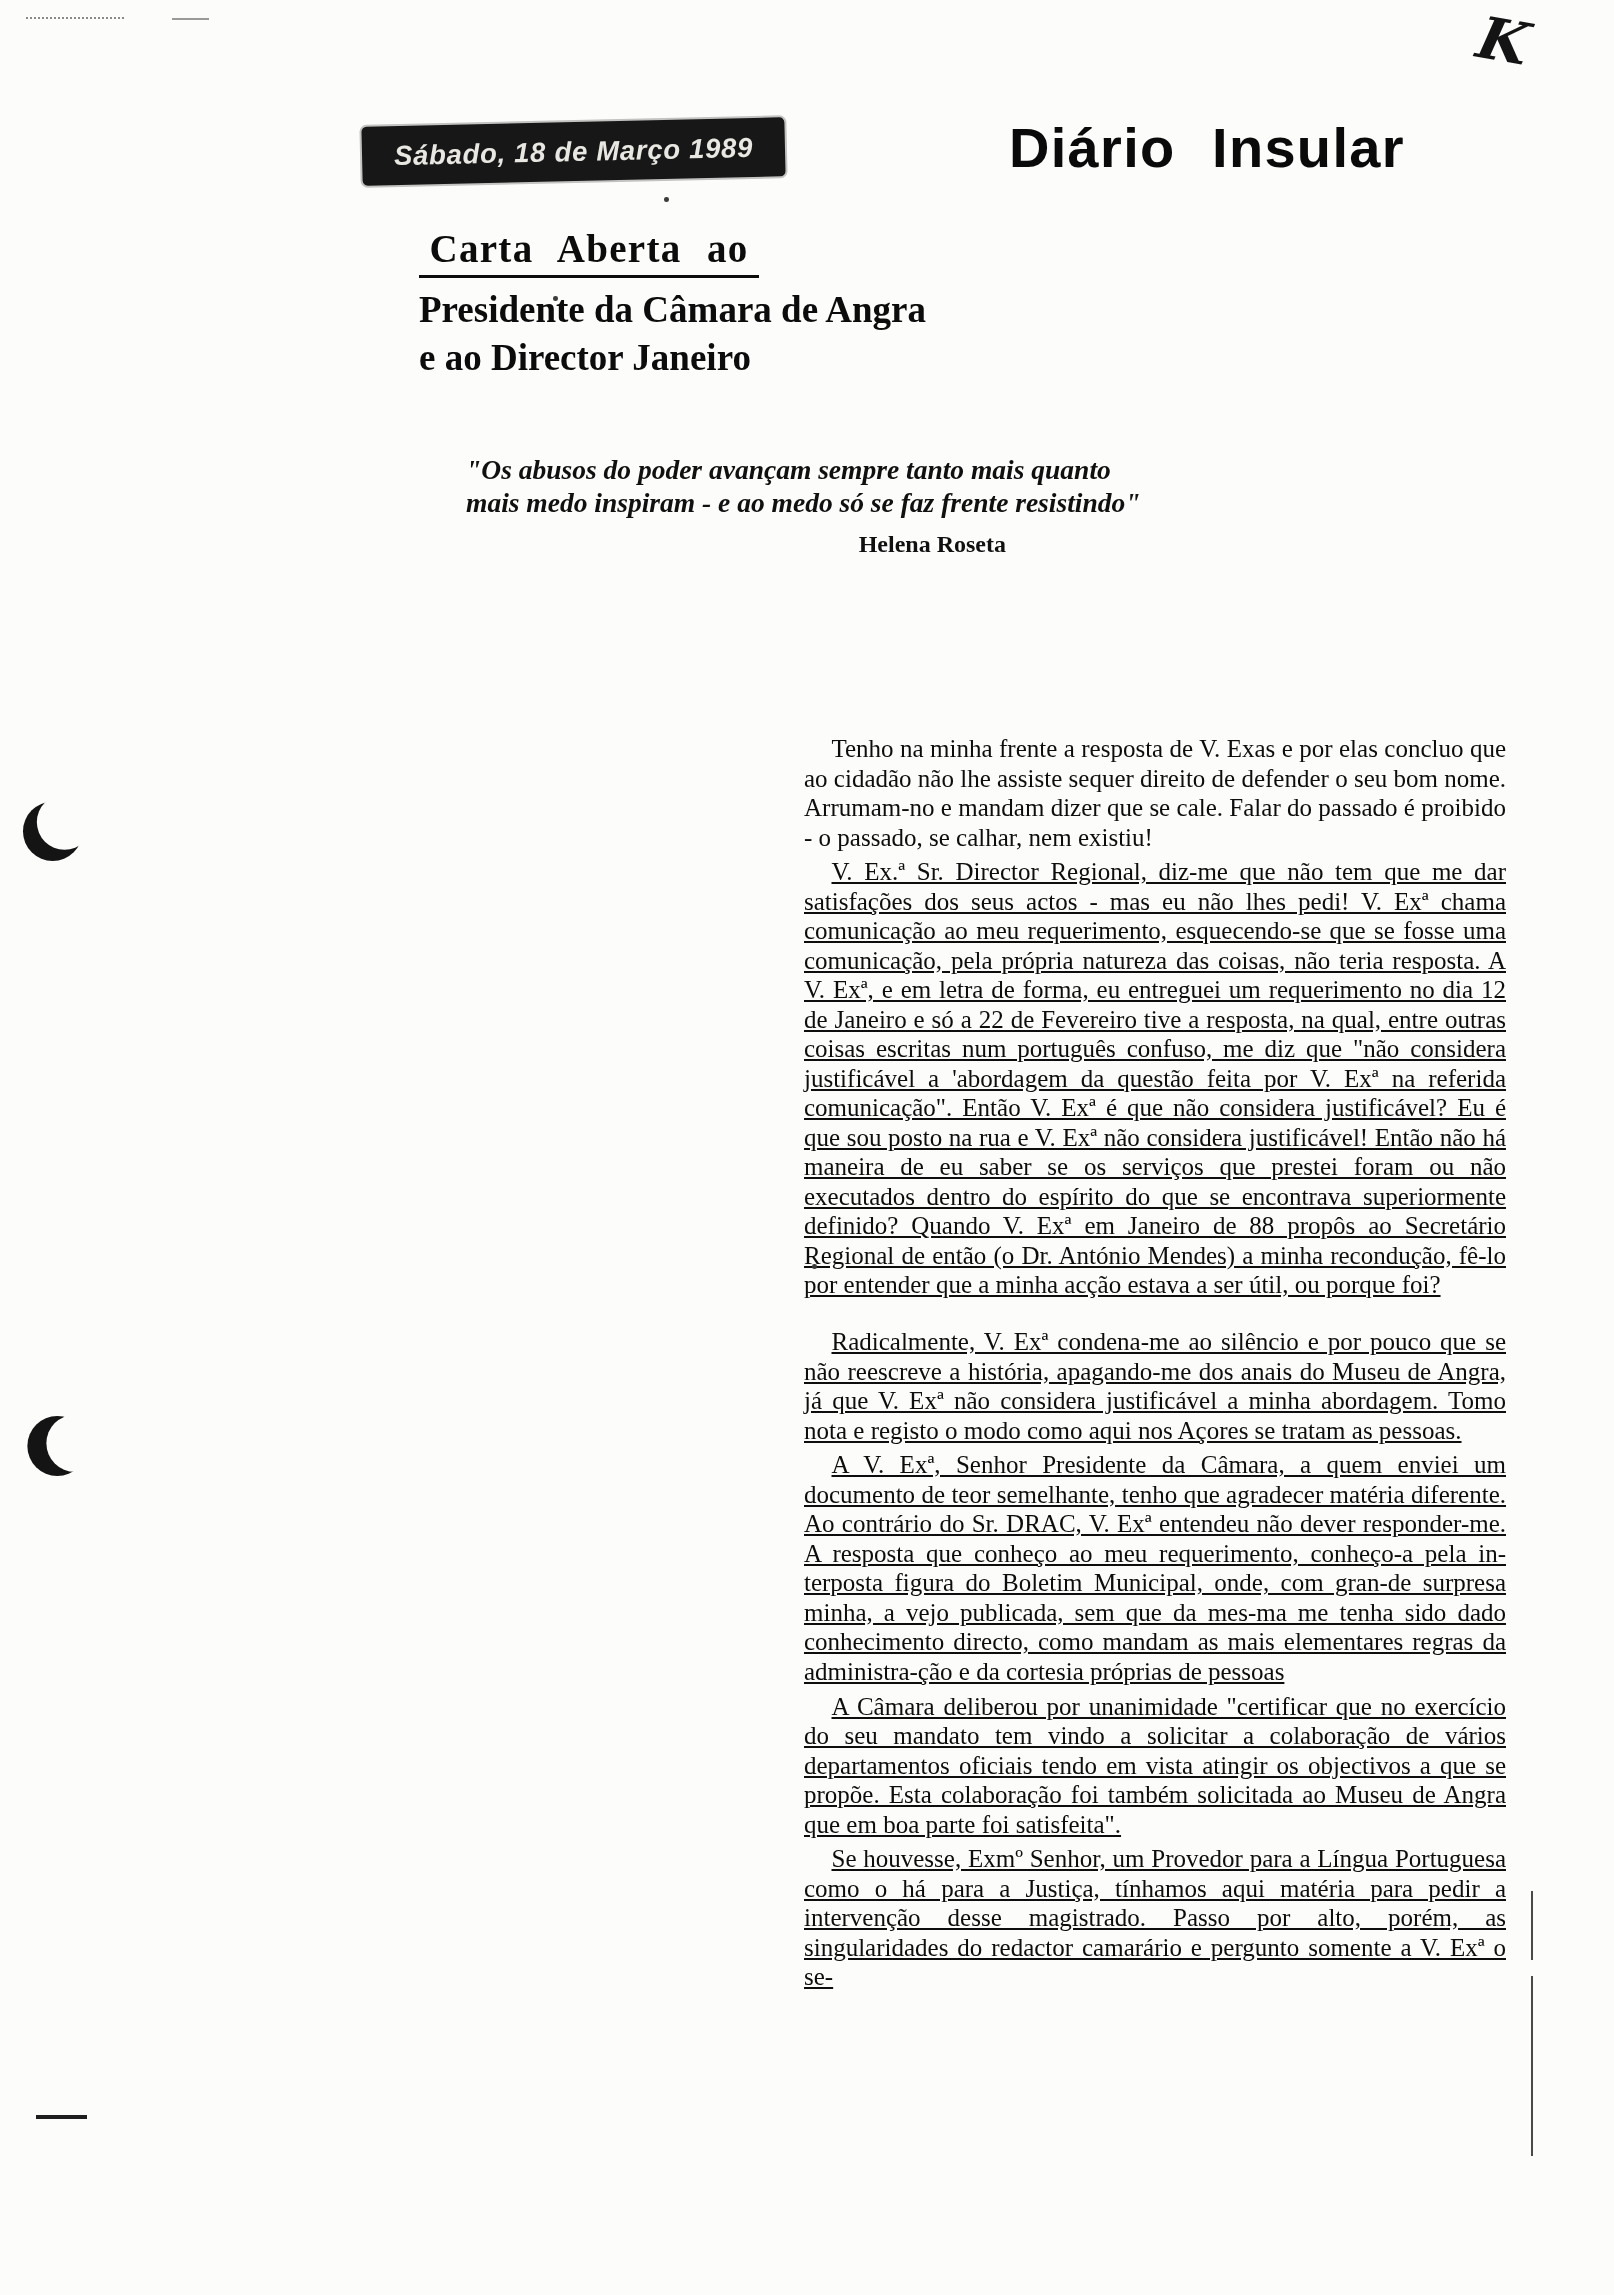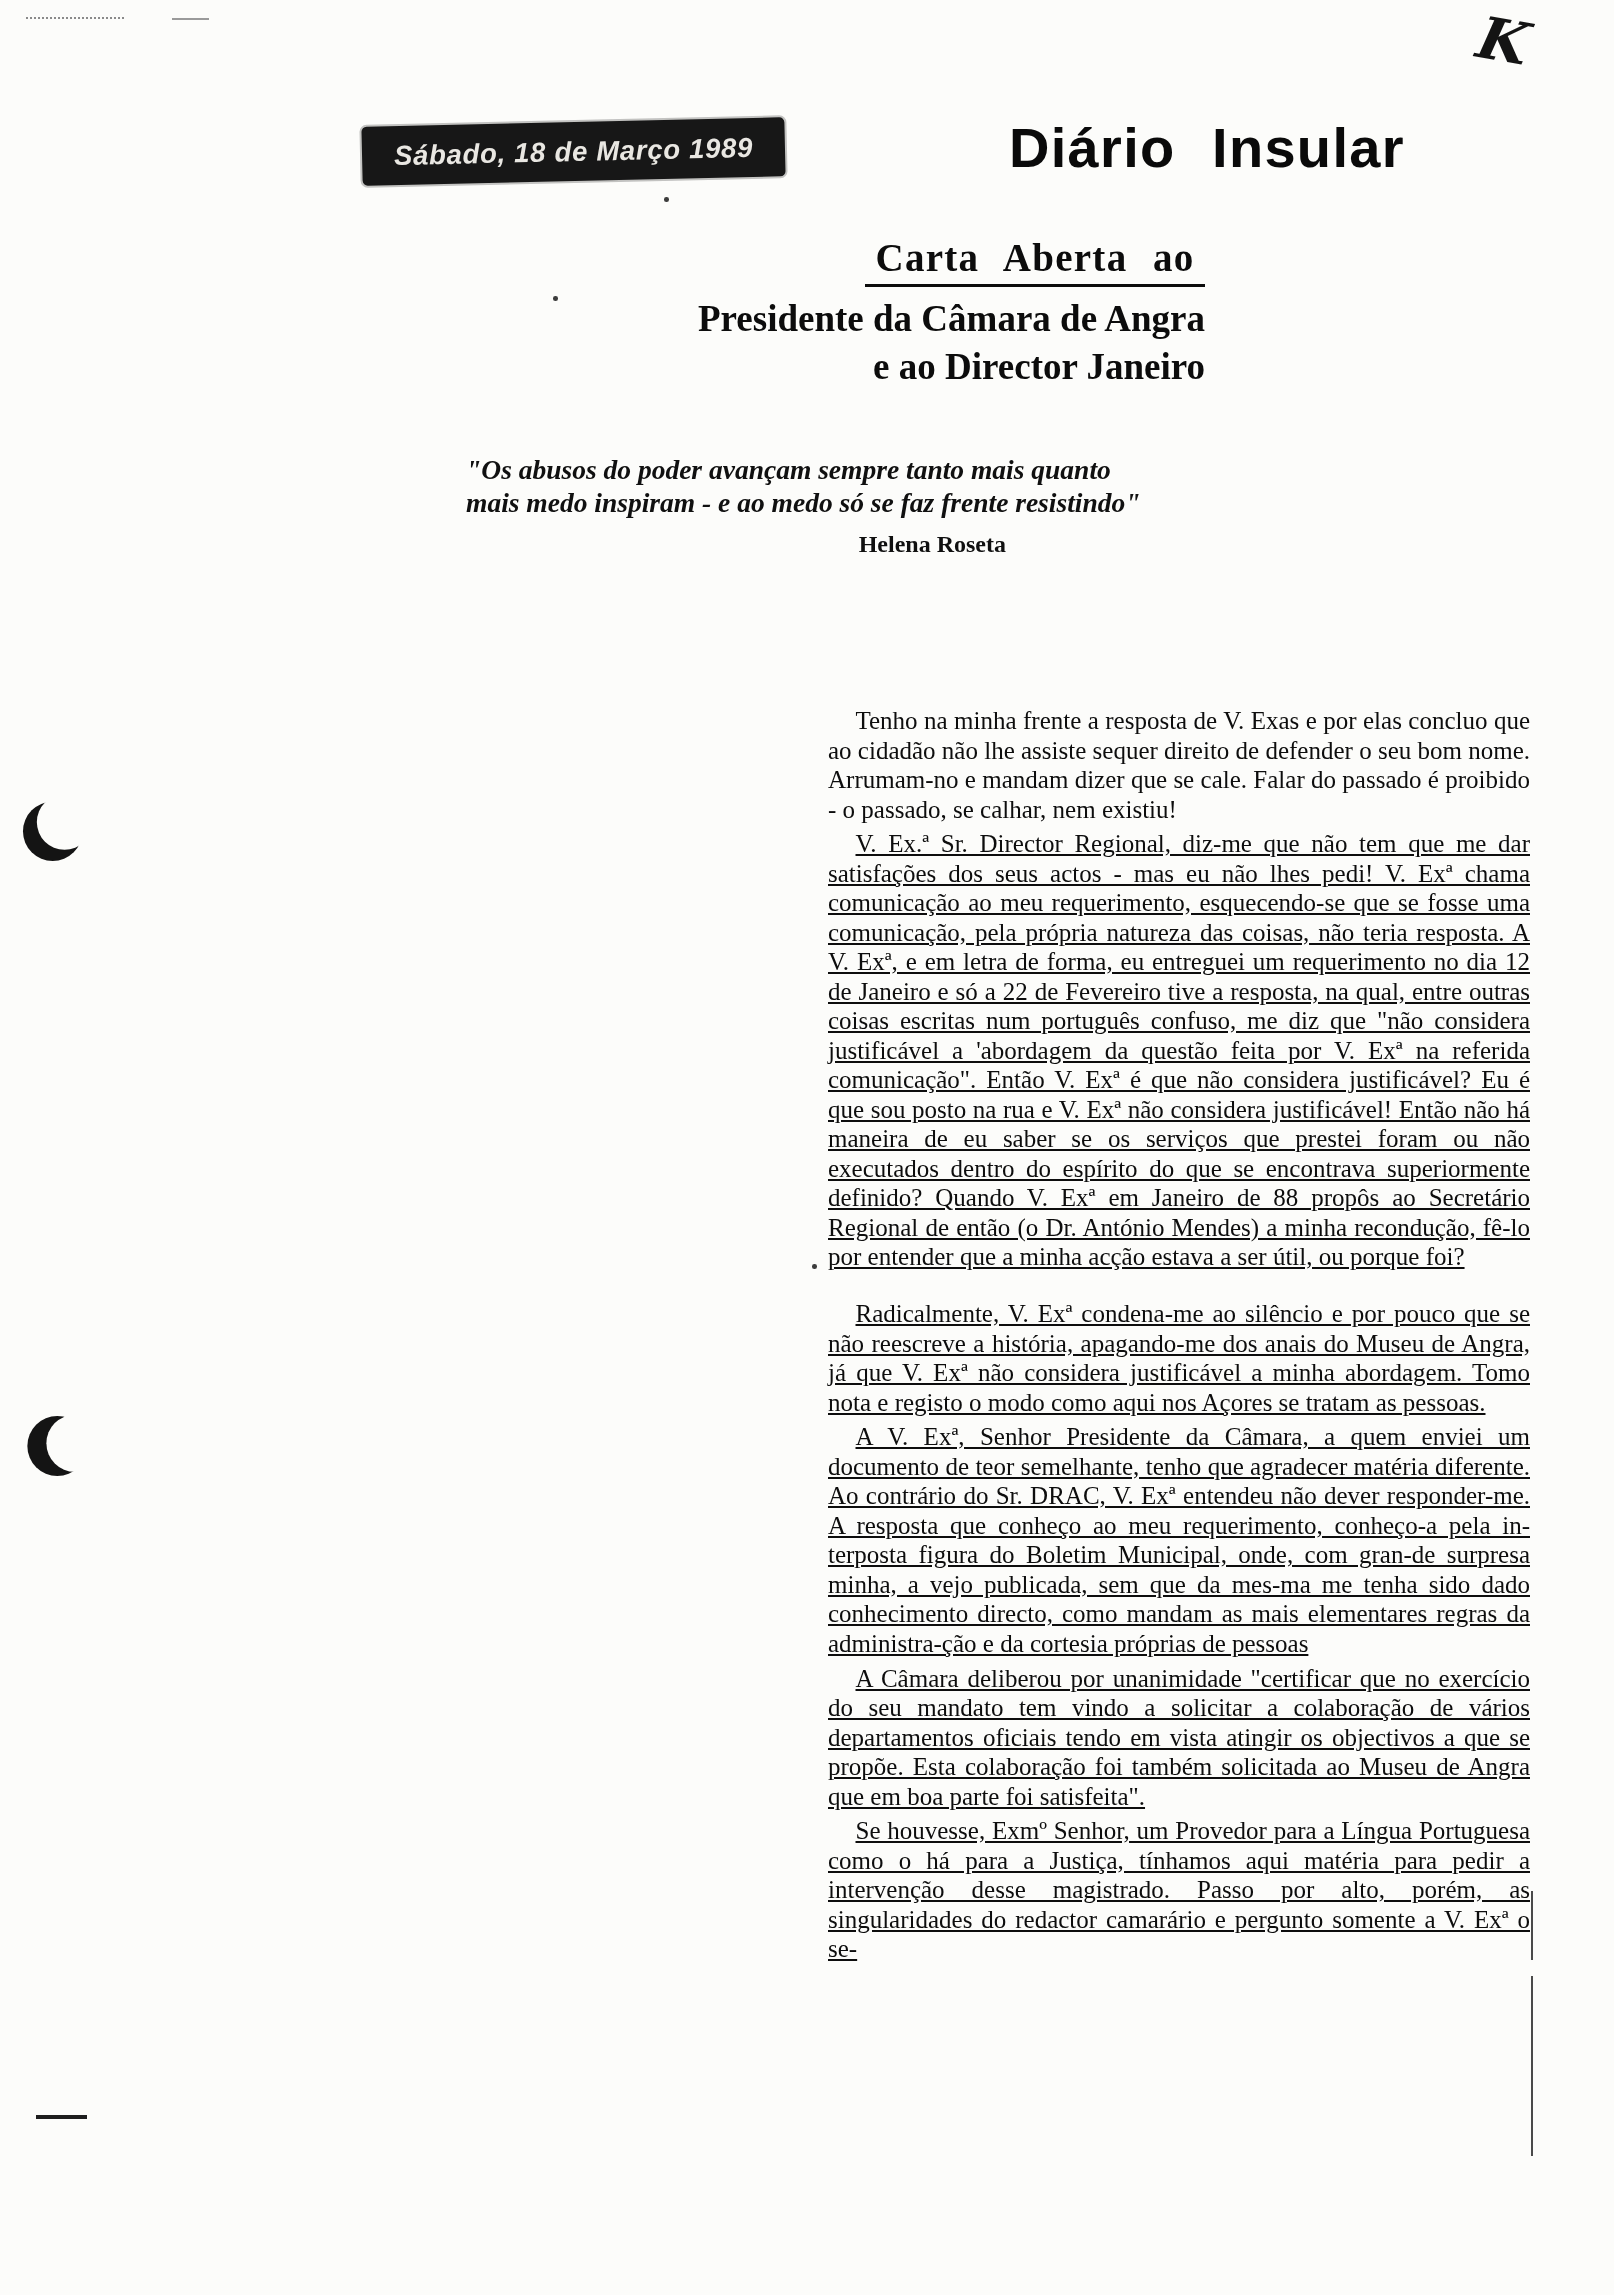--- a/index.html
+++ b/index.html
@@ -45,22 +45,22 @@
   .masthead-title {
     position: absolute; left: 1009px; top: 115px;
     font-family: "Liberation Sans", sans-serif;
     font-weight: 700; font-size: 56px;
     letter-spacing: 1.3px; word-spacing: 19.7px;
     color: #0a0a0a;
   }
 
   
   .headline {
-    position: absolute; left: 419px; top: 235px; width: 786px;
-    text-align: right; color: #0c0c0c;
+    position: absolute; left: 419px; top: 226px; width: 786px;
+    text-align: left; color: #0c0c0c;
   }
   .headline-main {
     display: inline-block;
     font-size: 39px; font-weight: 700;
     letter-spacing: 1.3px; word-spacing: 14.4px;
     border-bottom: 3.3px solid #0c0c0c;
     padding: 0 10.5px 3.9px 10.5px;
     margin-bottom: 3.9px;
   }
   .headline-sub {
@@ -74,23 +74,23 @@
     font-size: 27.5px; line-height: 1.2; color: #101010;
   }
   .epigraph .attribution {
     margin-top: 10.5px;
     text-align: right; padding-right: 141px;
     font-style: normal; font-size: 24px;
   }
 
   
   .body-column {
-    position: absolute; left: 804px; top: 706px; width: 702px;
+    position: absolute; left: 804px; top: 734px; width: 702px;
     font-size: 25px; line-height: 29.5px;
-    text-align: justify; color: #0d0d0d; margin-left: 24px;
+    text-align: justify; color: #0d0d0d;
   }
   .body-column p { margin: 0; text-indent: 27.5px; }
   .body-column p + p { margin-top: 5.2px; text-decoration: underline; }
   .body-column p.spaced { margin-top: 27.5px; }
 
   
   .crescent { position: absolute; }
   .crescent-1 { left: 18.3px; top: 797px; width: 72px; height: 66px; }
   .crescent-2 { left: 26px; top: 1412px; width: 68px; height: 68px; }
 

